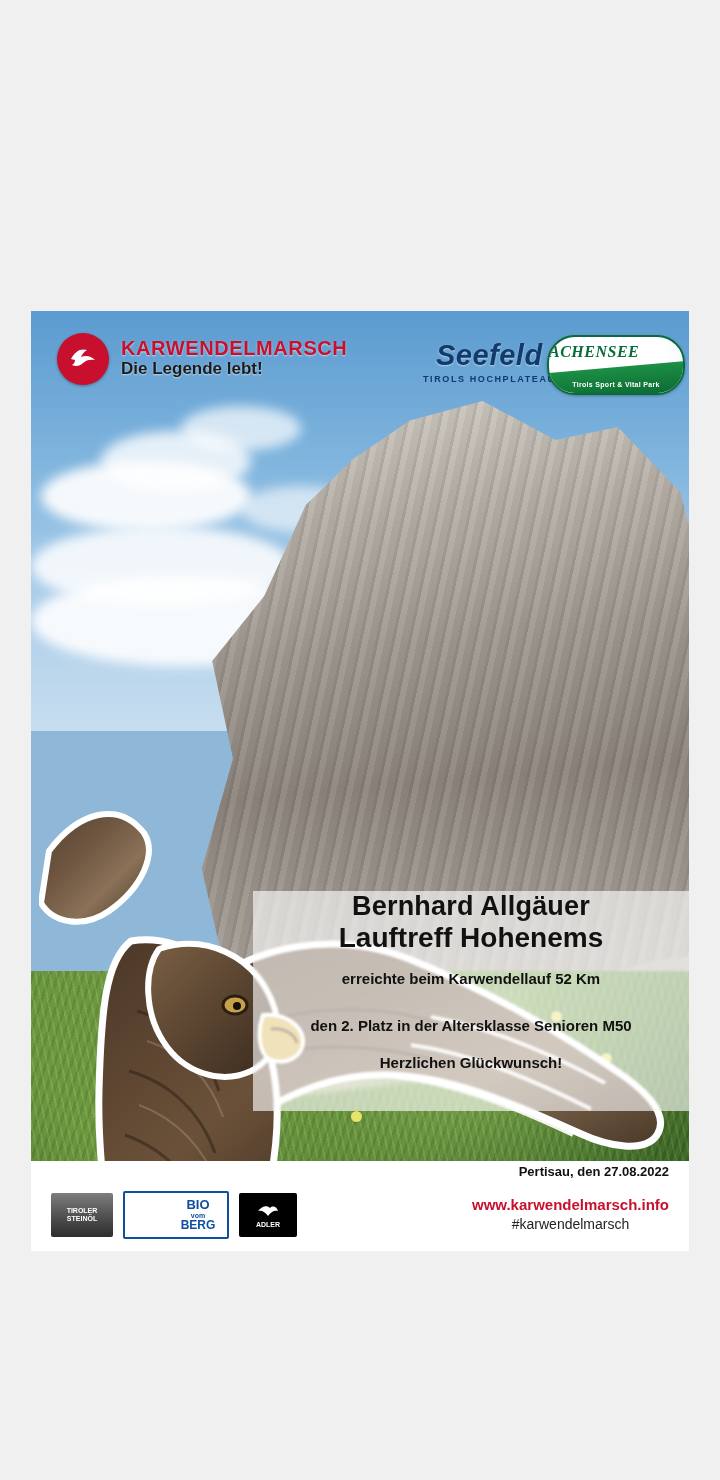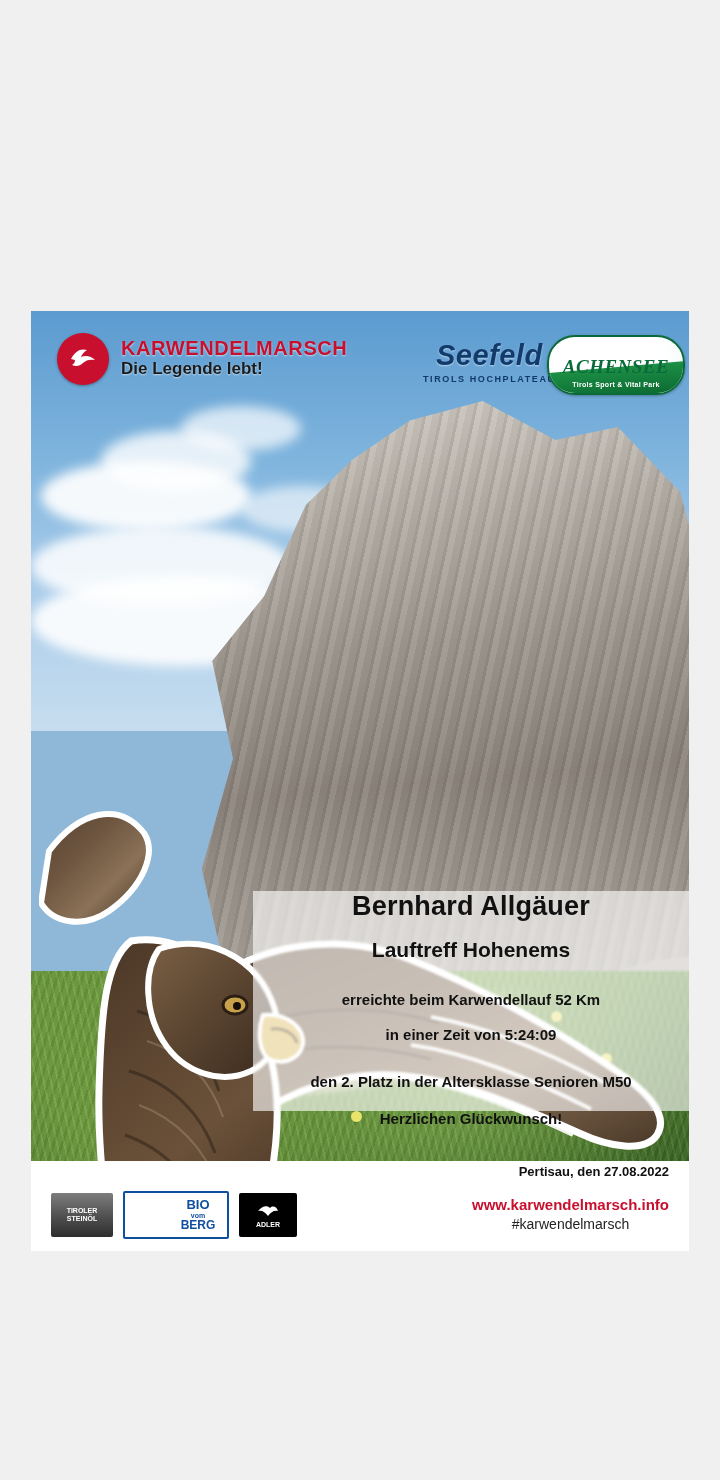--- a/index.html
+++ b/index.html
@@ -212,28 +212,26 @@
   .achensee .band {
     position: absolute;
     left: -10px; top: 30px;
     width: 160px; height: 30px;
     background: linear-gradient(180deg, #1c8f45, #0c6b33);
     transform: rotate(-5deg);
   }
   .achensee .wordmark {
     position: absolute;
     left: 0; top: 6px; width: 134px;
-    text-align: center;
     color: #0a6b3a;
     font-family: "Liberation Serif", serif;
     font-style: italic;
     font-weight: bold;
-    font-size: 19px;
+    font-size: 16px;
     letter-spacing: .5px;
-    margin-top: 13px;
   }
   .achensee .tagline {
     position: absolute;
     left: 0; bottom: 5px; width: 134px;
     text-align: center;
     color: #ffffff;
     font-size: 7px;
     font-weight: bold;
     letter-spacing: .3px;
   }
@@ -253,28 +251,28 @@
     left: 0; top: 0; width: 436px;
     text-align: center;
     color: #111111;
   }
   .name {
     font-size: 27px;
     font-weight: bold;
     letter-spacing: .2px;
   }
   .club {
-    font-size: 21px;
-    font-weight: bold;
-    margin-top: 16px;
+    font-size: 28px;
+    font-weight: bold;
+    margin-top: 0;
   }
   .line {
     font-size: 15px;
     font-weight: bold;
-    margin-top: 29px;
+    margin-top: 16px;
   }
   .line.l2 { margin-top: 18px; }
   .line.l3 { margin-top: 30px; }
   .line.l4 { margin-top: 20px; }
 
   
   .footer {
     position: absolute;
     left: 0; top: 850px;
     width: 658px; height: 90px;
@@ -492,21 +490,20 @@
           <div class="tagline">Tirols Sport &amp; Vital Park</div>
         </div>
 
       </div>
 
       <div class="text-panel">
         <div class="tp-inner">
           <div class="name">Bernhard Allgäuer</div>
           <div class="club">Lauftreff Hohenems</div>
           <div class="line l1">erreichte beim Karwendellauf 52 Km</div>
-          <div class="line l2">in einer Zeit von 5:24:09</div>
           <div class="line l3">den 2. Platz in der Altersklasse Senioren M50</div>
           <div class="line l4">Herzlichen Glückwunsch!</div>
         </div>
       </div>
 
     </div>
 
     <div class="footer">
 
       <div class="place-date">Pertisau, den 27.08.2022</div>

